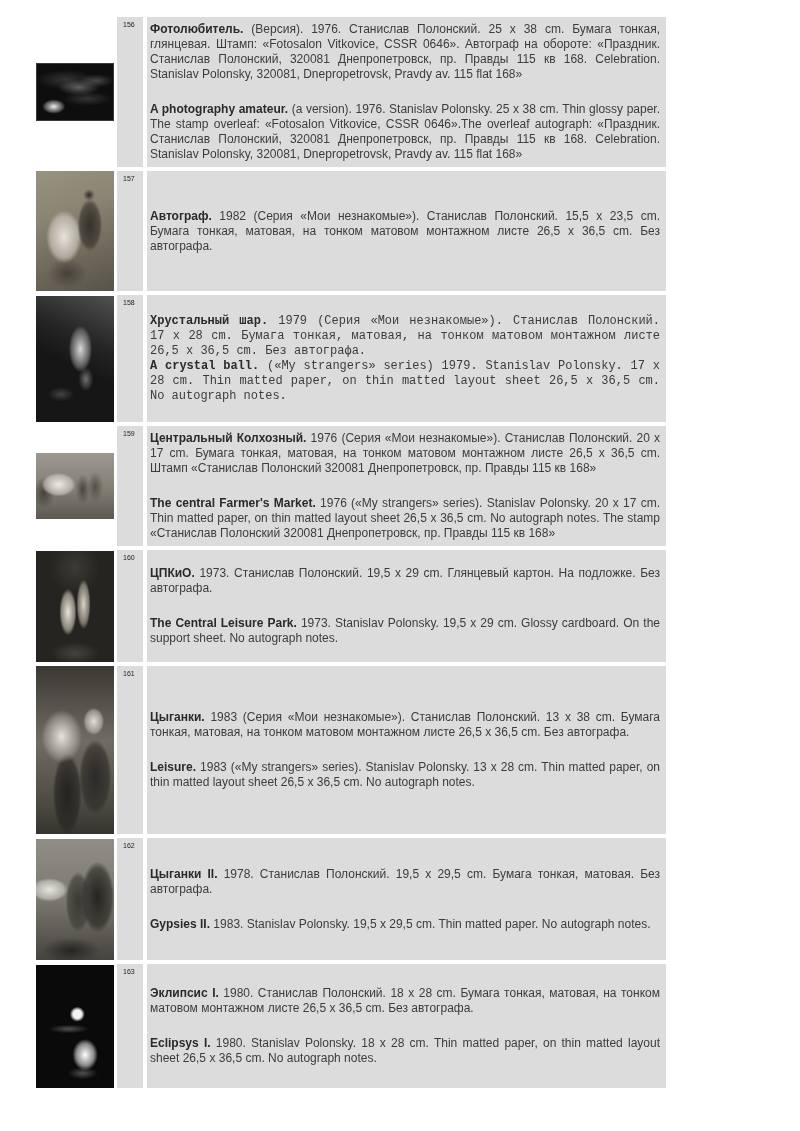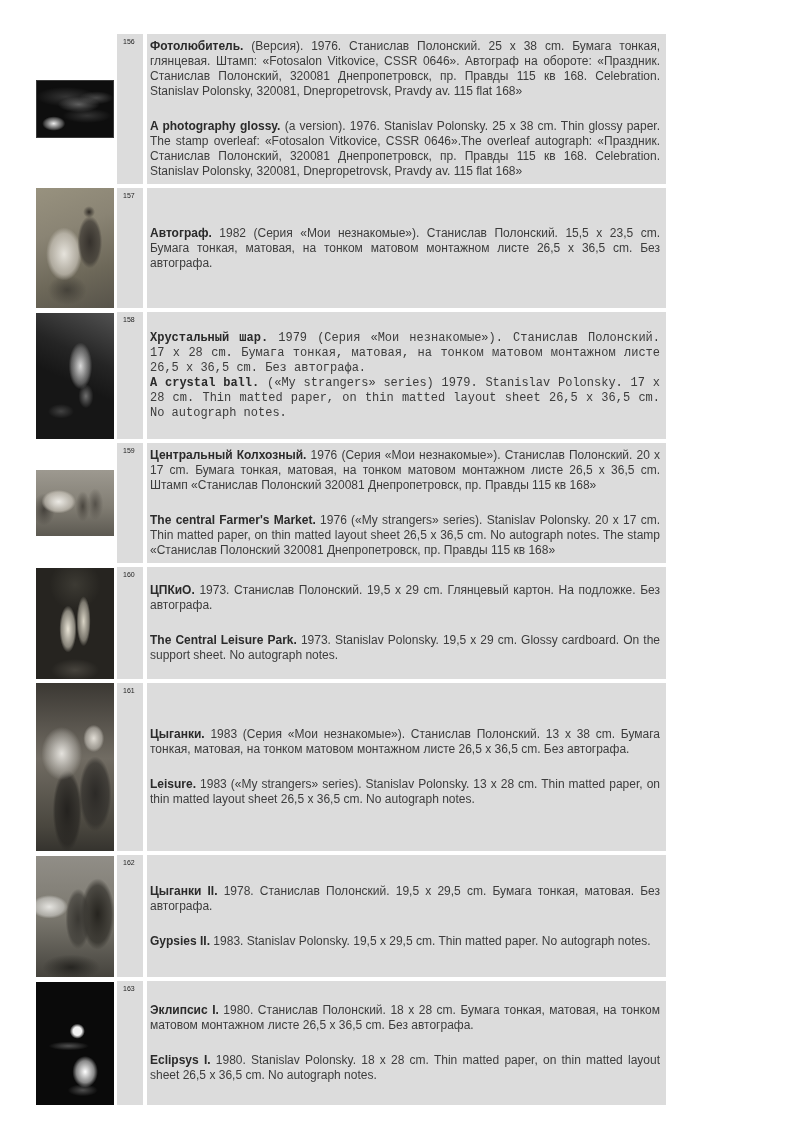--- a/index.html
+++ b/index.html
@@ -1,21 +1,21 @@
 <!DOCTYPE html>
 <html><head>
 <meta charset="utf-8">
 <style>
   html, body { margin:0; padding:0; background:#ffffff; }
   body {
     width:800px; height:1131px; overflow:hidden;
     font-family:"Liberation Sans","DejaVu Sans",sans-serif;
     -webkit-font-smoothing:antialiased;
   }
-  .page { width:672px; padding-top:34px; box-sizing:border-box; }
+  .page { width:672px; padding-top:17px; box-sizing:border-box; }
 
   .row { display:flex; align-items:stretch; margin-bottom:4px; }
 
   .photo-col {
     width:117px; flex:none; box-sizing:border-box; padding-left:36px;
     display:flex; align-items:center;
   }
   .photo { width:78px; flex:none; }
 
   .num-col {
@@ -116,21 +116,21 @@
 
 <div class="page">
 
   <div class="row">
     <div class="photo-col">
       <div class="photo photo-156" title="dark abstract photograph with light swirling shapes"></div>
     </div>
     <div class="num-col"><span>156</span></div>
     <div class="text-col" style="min-height:123px">
       <p class="para"><b>Фотолюбитель.</b><span> (Версия). 1976. Станислав Полонский. 25 x 38 cm. Бумага тонкая, глянцевая. Штамп: «Fotosalon Vitkovice, CSSR 0646». Автограф на обороте: «Праздник. Станислав Полонский, 320081 Днепропетровск, пр. Правды 115 кв 168. Celebration. Stanislav Polonsky, 320081, Dnepropetrovsk, Pravdy av. 115 flat 168»</span></p>
-      <p class="para"><b>A photography glossy.</b><span> (a version). 1976. Stanislav Polonsky. 25 x 38 cm. Thin glossy paper. The stamp overleaf: «Fotosalon Vitkovice, CSSR 0646».The overleaf autograph: «Праздник. Станислав Полонский, 320081 Днепропетровск, пр. Правды 115 кв 168. Celebration. Stanislav Polonsky, 320081, Dnepropetrovsk, Pravdy av. 115 flat 168»</span></p>
+      <p class="para"><b>A photography amateur.</b><span> (a version). 1976. Stanislav Polonsky. 25 x 38 cm. Thin glossy paper. The stamp overleaf: «Fotosalon Vitkovice, CSSR 0646».The overleaf autograph: «Праздник. Станислав Полонский, 320081 Днепропетровск, пр. Правды 115 кв 168. Celebration. Stanislav Polonsky, 320081, Dnepropetrovsk, Pravdy av. 115 flat 168»</span></p>
     </div>
   </div>
 
   <div class="row">
     <div class="photo-col">
       <div class="photo photo-157" title="two men standing in a backyard, one in a white coat"></div>
     </div>
     <div class="num-col"><span>157</span></div>
     <div class="text-col" style="min-height:119px">
       <p class="para"><b>Автограф.</b><span> 1982 (Серия «Мои незнакомые»). Станислав Полонский. 15,5 x 23,5 cm. Бумага тонкая, матовая, на тонком матовом монтажном листе 26,5 x 36,5 cm. Без автографа.</span></p>

